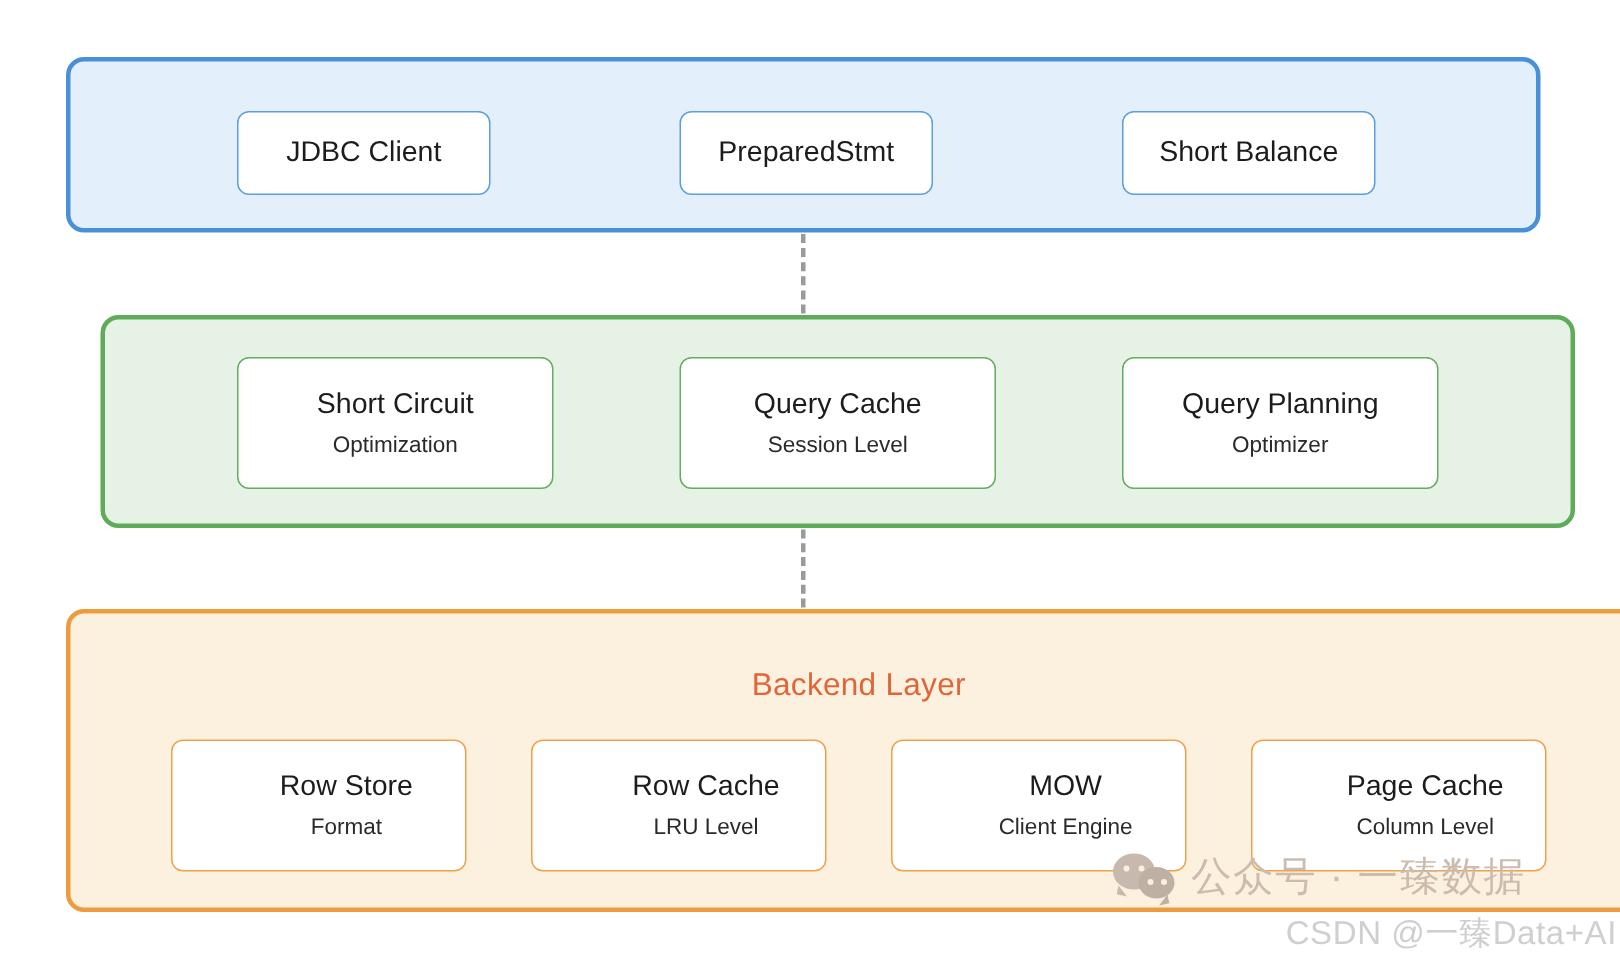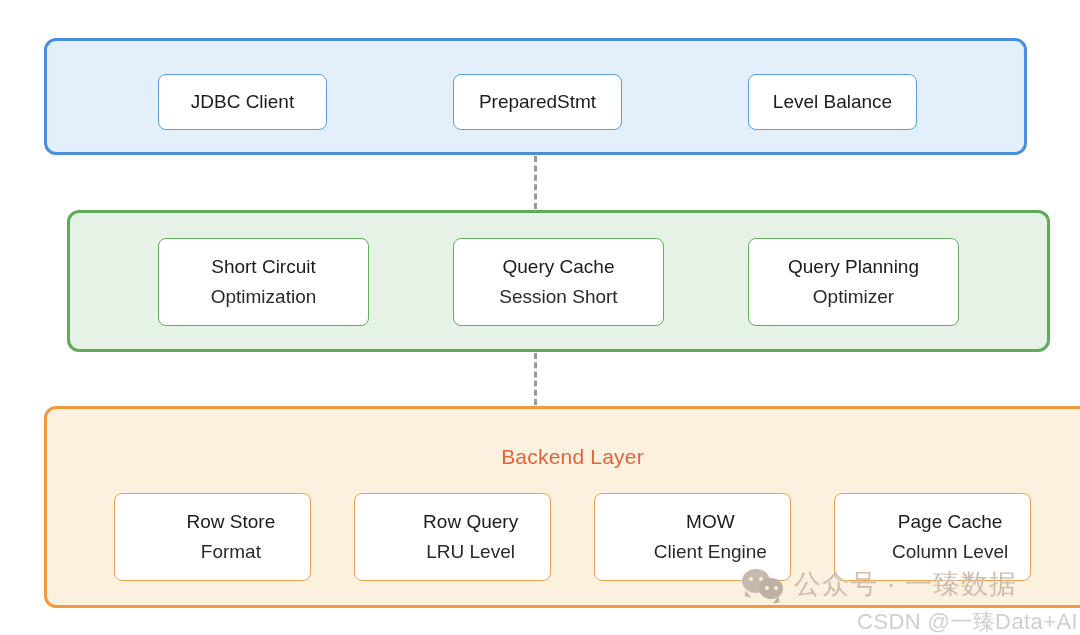--- a/index.html
+++ b/index.html
@@ -117,21 +117,21 @@
     text-align: center;
   }
 
   .node .title {
     font-size: 19px;
     color: #1c1c1e;
     line-height: 1.25;
   }
 
   .node .sub {
-    font-size: 19px;
+    font-size: 15px;
     color: #2a2a2c;
     margin-top: 7px;
     line-height: 1.2;
   }
 
   .node-client {
     width: 169px;
     height: 56px;
     border-color: #5b9fdd;
   }
@@ -279,39 +279,39 @@
 
       <div class="node node-client">
         <div class="title">JDBC Client</div>
       </div>
 
       <div class="node node-client">
         <div class="title">PreparedStmt</div>
       </div>
 
       <div class="node node-client">
-        <div class="title">Level Balance</div>
+        <div class="title">Short Balance</div>
       </div>
 
     </div>
   </div>
 
   <div class="connector connector-1"></div>
 
   <div class="layer layer-query">
     <div class="row row-query">
 
       <div class="node node-query">
         <div class="title">Short Circuit</div>
         <div class="sub">Optimization</div>
       </div>
 
       <div class="node node-query">
         <div class="title">Query Cache</div>
-        <div class="sub">Session Short</div>
+        <div class="sub">Session Level</div>
       </div>
 
       <div class="node node-query">
         <div class="title">Query Planning</div>
         <div class="sub">Optimizer</div>
       </div>
 
     </div>
   </div>
 
@@ -322,21 +322,21 @@
     <div class="layer-title">Backend Layer</div>
 
     <div class="row row-backend">
 
       <div class="node node-backend">
         <div class="title">Row Store</div>
         <div class="sub">Format</div>
       </div>
 
       <div class="node node-backend">
-        <div class="title">Row Query</div>
+        <div class="title">Row Cache</div>
         <div class="sub">LRU Level</div>
       </div>
 
       <div class="node node-backend">
         <div class="title">MOW</div>
         <div class="sub">Client Engine</div>
       </div>
 
       <div class="node node-backend">
         <div class="title">Page Cache</div>

